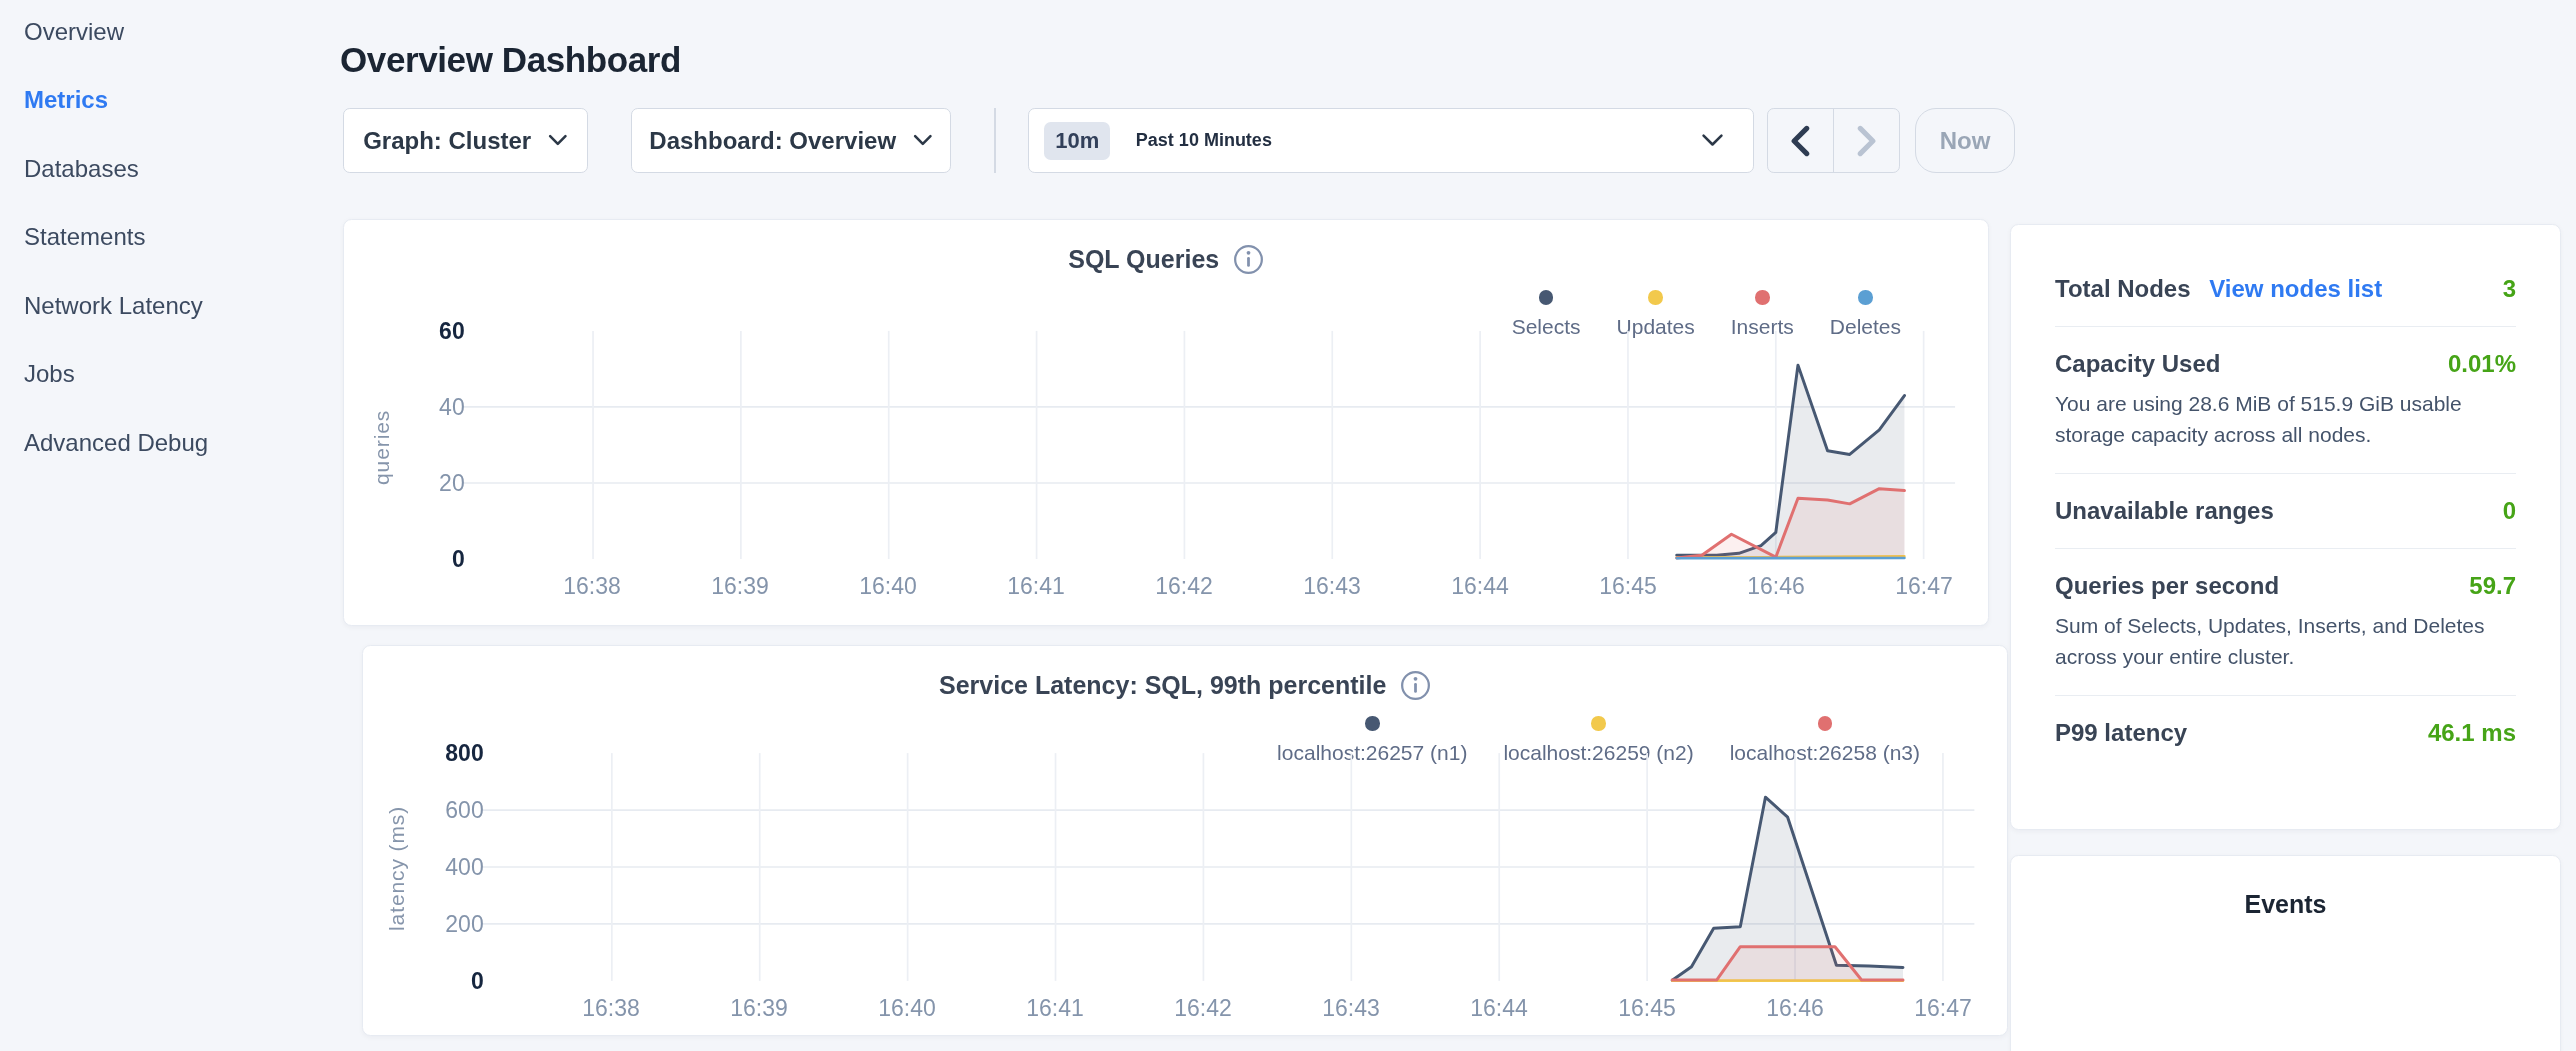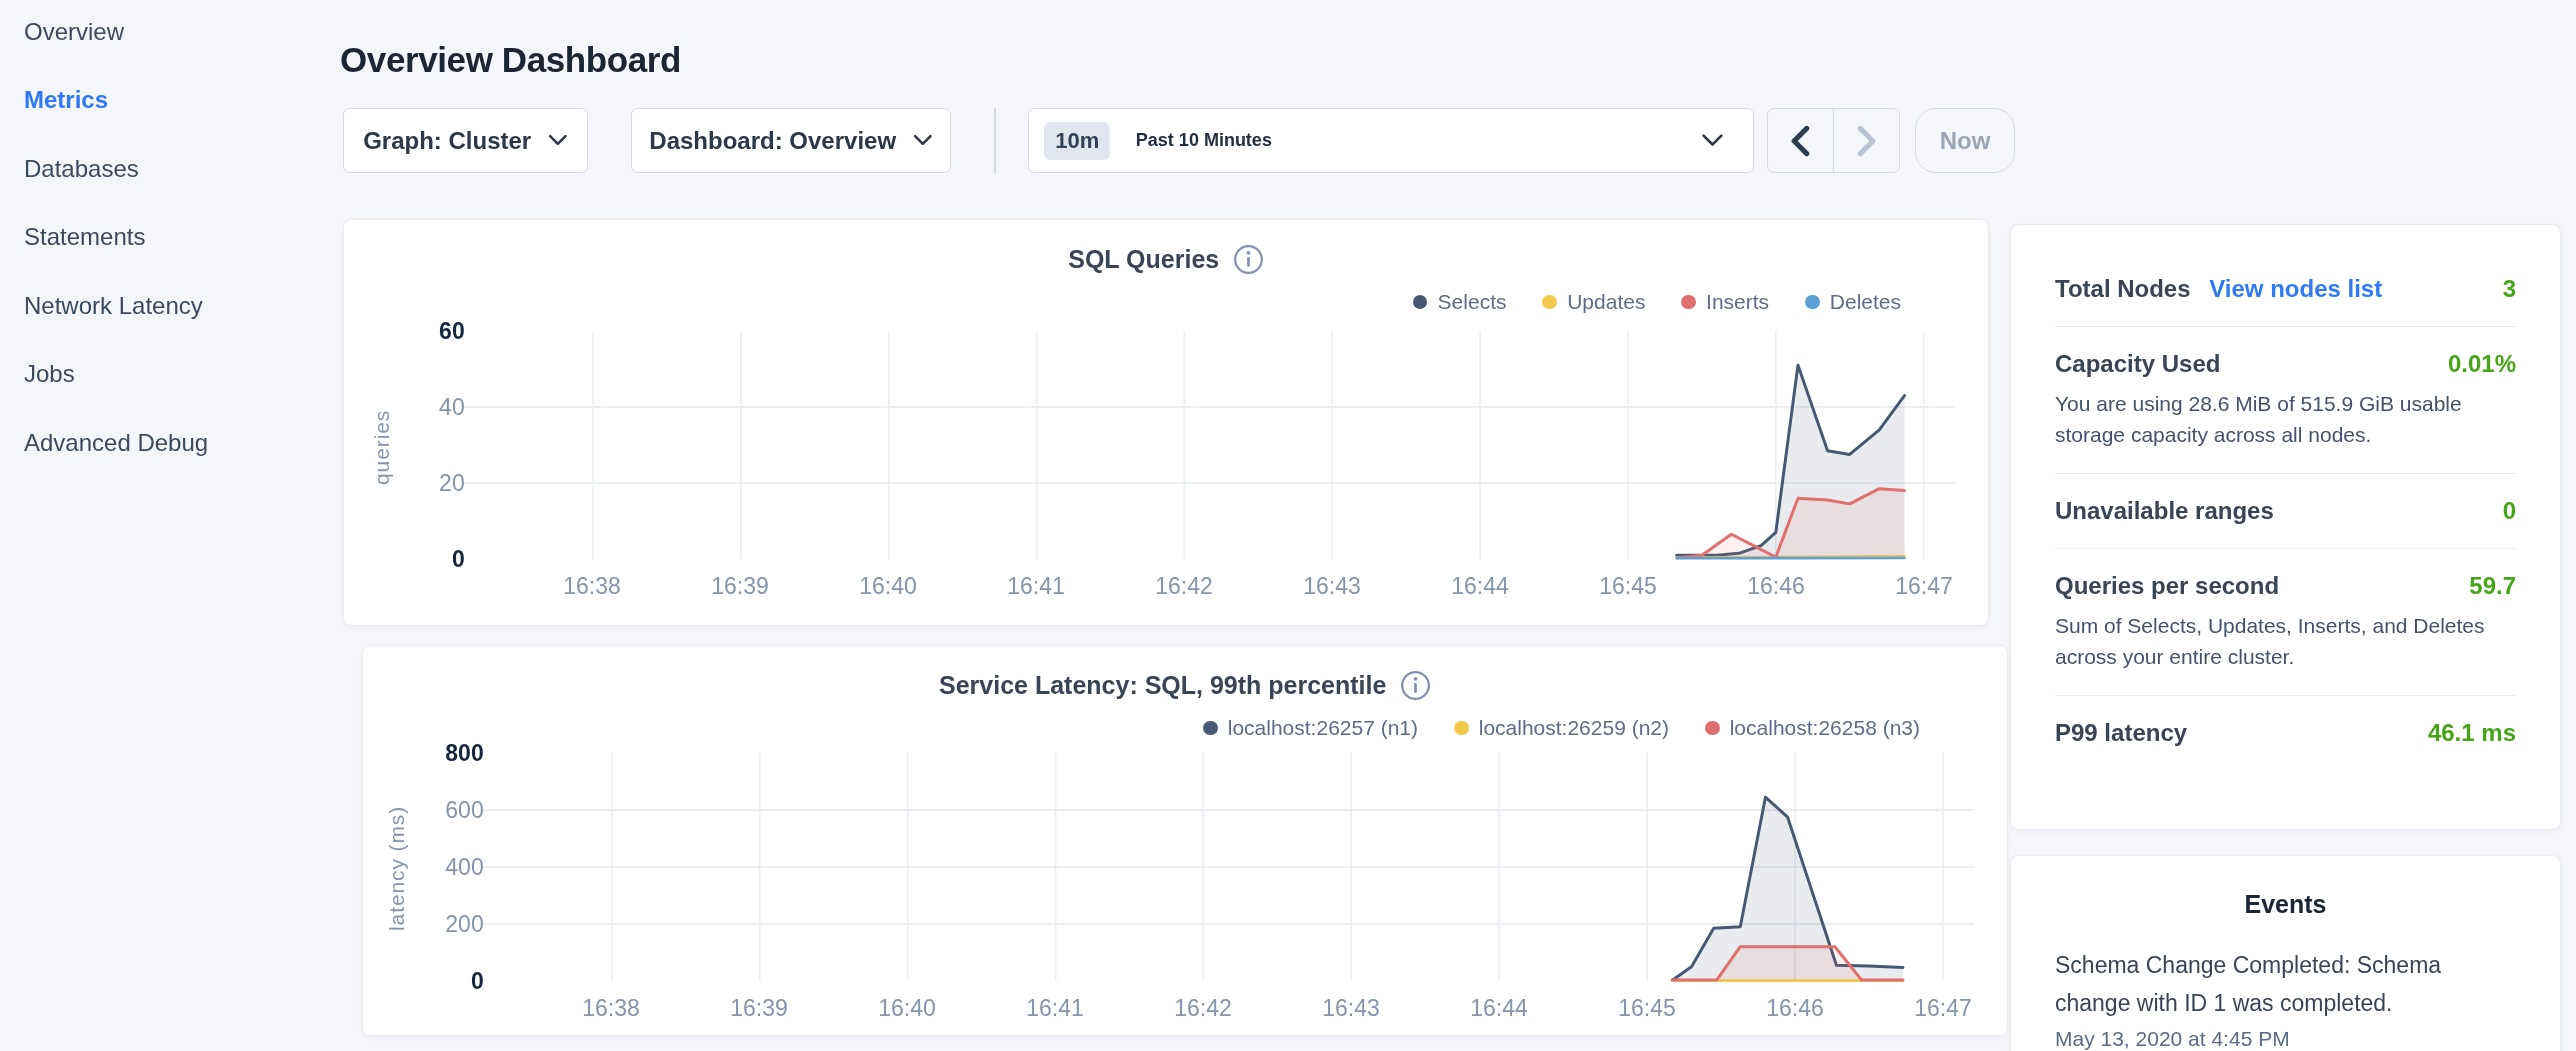--- a/index.html
+++ b/index.html
@@ -36,21 +36,21 @@
   .card{position:absolute;background:#fff;border:1.7px solid #e7ebf2;border-radius:8.5px;
         box-shadow:0 1.7px 5.1px rgba(26,37,51,0.04);box-sizing:border-box;}
   #card-chart1{left:343px;top:219px;width:1646px;height:407px;}
   #card-chart2{left:362px;top:645px;width:1646px;height:391px;}
   #card-summary{left:2010px;top:224px;width:551px;height:606px;}
   #card-events{left:2010px;top:855px;width:551px;height:238px;}
   
   .chart-title-row{position:absolute;top:24px;left:0;right:0;display:flex;justify-content:center;align-items:center;gap:13.6px;}
   .chart-title{font-size:25px;font-weight:700;color:#394455;}
   .legend{position:absolute;right:87px;top:70px;display:flex;gap:36px;}
-  .legend-item{display:flex;align-items:center;gap:10.2px;font-size:21px;color:#5f6c87;}
+  .legend-item{display:flex;align-items:center;gap:10.2px;font-size:21px;color:#5f6c87;flex-direction:column;}
   .legend-dot{width:14.5px;height:14.5px;border-radius:50%;display:inline-block;}
   .plot-svg{position:absolute;left:0;top:0;}
   .tick-x{position:absolute;width:102px;text-align:center;font-size:23px;color:#8494ab;}
   .tick-y{position:absolute;width:102px;text-align:right;font-size:23px;color:#8494ab;line-height:32px;}
   .tick-y.bold{color:#16263f;font-weight:700;}
   .axis-unit{position:absolute;writing-mode:vertical-rl;transform:rotate(180deg);text-align:center;
              font-size:21px;color:#8695ab;letter-spacing:0.9px;}
   
   .panel-inner{padding:0 44px;}
   .panel-title{margin-top:34px;text-align:center;font-size:25px;font-weight:700;color:#1b2533;}
@@ -288,19 +288,15 @@
           <span class="sum-value">46.1 ms</span>
         </div>
       </div>
     </div>
   </div>
 </aside>
 
 <aside class="card" id="card-events">
   <div class="panel-inner">
     <div class="panel-title">Events</div>
-    <div class="event-item">
-      <div class="event-text">Schema Change Completed: Schema change with ID 1 was completed.</div>
-      <div class="event-time">May 13, 2020 at 4:45 PM</div>
-    </div>
   </div>
 </aside>
 
 
 </body></html>

